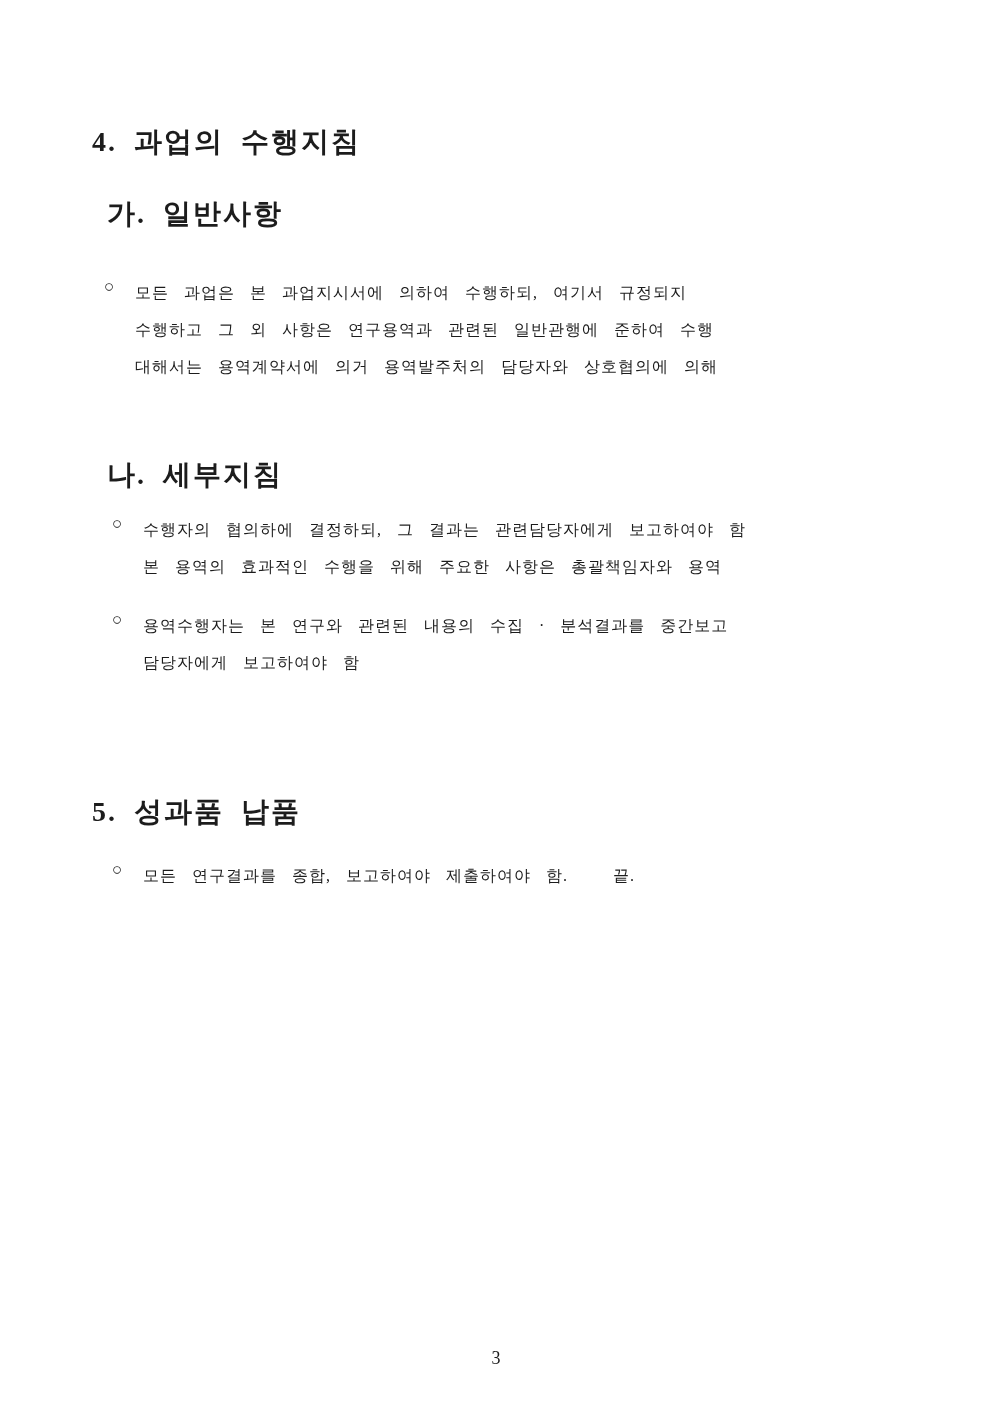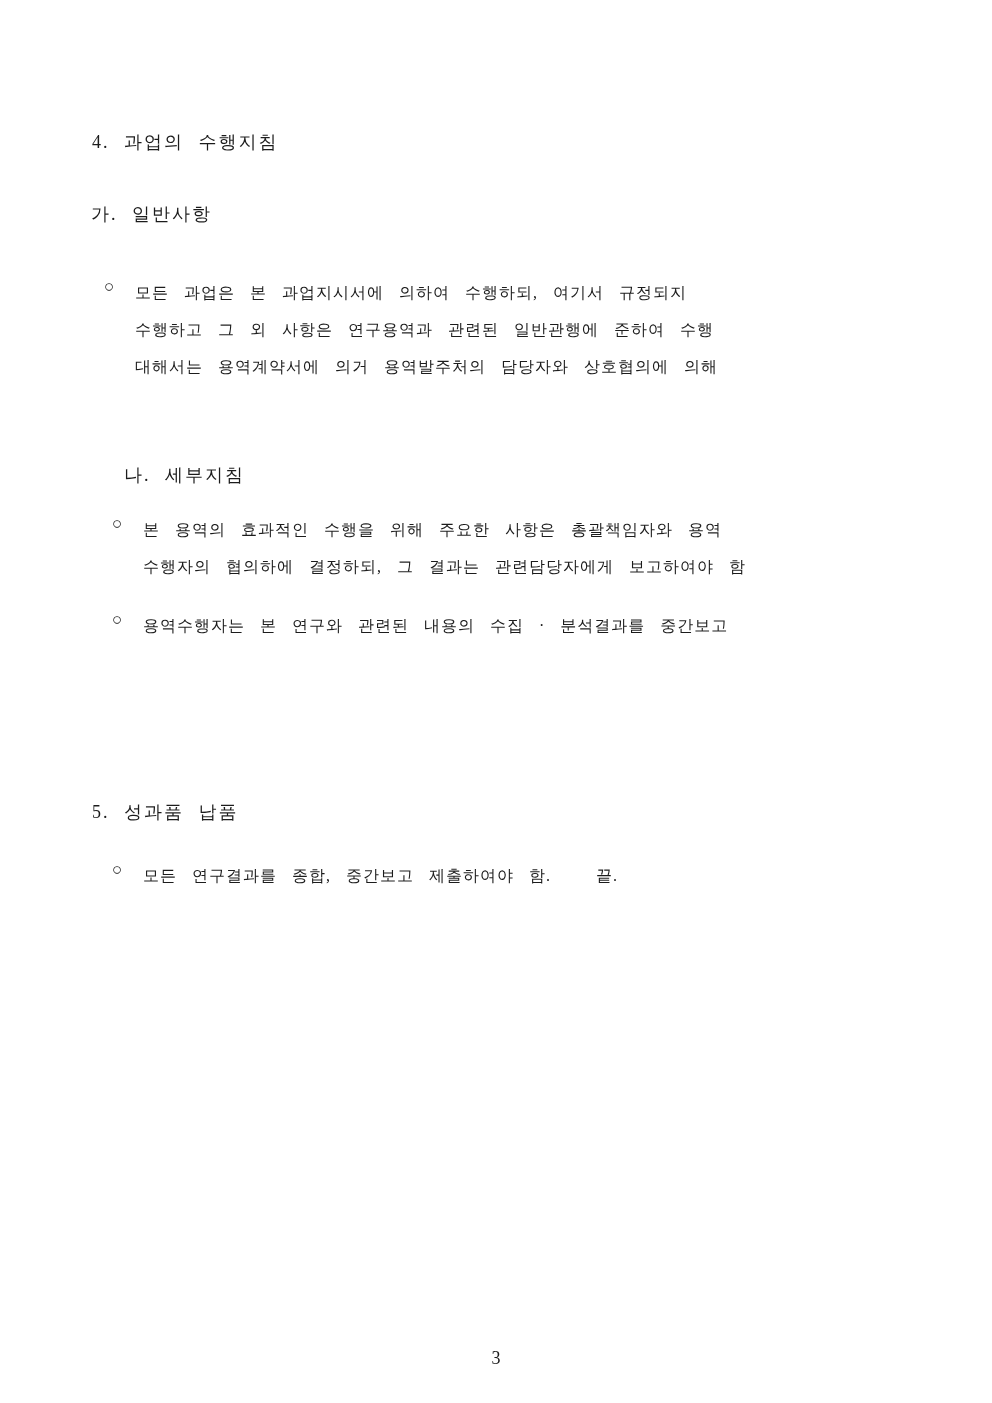--- a/index.html
+++ b/index.html
@@ -11,22 +11,22 @@
     position: relative;
     width: 992px;
     height: 1403px;
     background: #ffffff;
     font-family: "Liberation Serif", "DejaVu Serif", serif;
     color: #1c1c1c;
     overflow: hidden;
   }
   .heading {
     position: absolute;
-    font-size: 18px;
-    font-weight: normal;
+    font-size: 28px;
+    font-weight: bold;
     letter-spacing: 2px;
     word-spacing: 8px;
     line-height: 30px;
     white-space: pre;
   }
   .bullet {
     position: absolute;
     padding-left: 31px;
   }
   .bullet .marker {
@@ -47,23 +47,23 @@
     position: absolute;
     top: 1347px;
     left: 0;
     width: 100%;
     text-align: center;
     font-size: 18px;
     line-height: 22px;
   }
   
   .pos-sec4-title   { left: 92px;  top: 127px; }
-  .pos-ga-title     { left: 91px; top: 199px; }
+  .pos-ga-title     { left: 107px; top: 199px; }
   .pos-bullet-a     { left: 104px; top: 274px; width: 820px; }
-  .pos-na-title     { left: 124px; top: 460px; }
+  .pos-na-title     { left: 107px; top: 460px; }
   .pos-bullet-b1    { left: 112px; top: 511px; width: 820px; }
   .pos-bullet-b2    { left: 112px; top: 607px; width: 820px; }
   .pos-sec5-title   { left: 92px;  top: 797px; }
   .pos-bullet-c     { left: 112px; top: 857px; width: 820px; }
 </style>
 </head>
 <body>
 
 <div class="page">
 
@@ -75,31 +75,32 @@
     <span class="marker">○</span>
     <div class="line">모든 과업은 본 과업지시서에 의하여 수행하되, 여기서 규정되지</div>
     <div class="line">수행하고 그 외 사항은 연구용역과 관련된 일반관행에 준하여 수행</div>
     <div class="line">대해서는 용역계약서에 의거 용역발주처의 담당자와 상호협의에 의해</div>
   </div>
 
   <div class="heading pos-na-title">나. 세부지침</div>
 
   <div class="bullet pos-bullet-b1">
     <span class="marker">○</span>
+    <div class="line">수행자의 협의하에 결정하되, 그 결과는 관련담당자에게 보고하여야 함</div>
     <div class="line">본 용역의 효과적인 수행을 위해 주요한 사항은 총괄책임자와 용역</div>
-    <div class="line">수행자의 협의하에 결정하되, 그 결과는 관련담당자에게 보고하여야 함</div>
   </div>
 
   <div class="bullet pos-bullet-b2">
     <span class="marker">○</span>
     <div class="line">용역수행자는 본 연구와 관련된 내용의 수집 · 분석결과를 중간보고</div>
+    <div class="line">담당자에게 보고하여야 함</div>
   </div>
 
   <div class="heading pos-sec5-title">5. 성과품 납품</div>
 
   <div class="bullet pos-bullet-c">
     <span class="marker">○</span>
-    <div class="line">모든 연구결과를 종합, 중간보고 제출하여야 함.   끝.</div>
+    <div class="line">모든 연구결과를 종합, 보고하여야 제출하여야 함.   끝.</div>
   </div>
 
   <div class="page-number">3</div>
 
 </div>
 
 </body></html>

